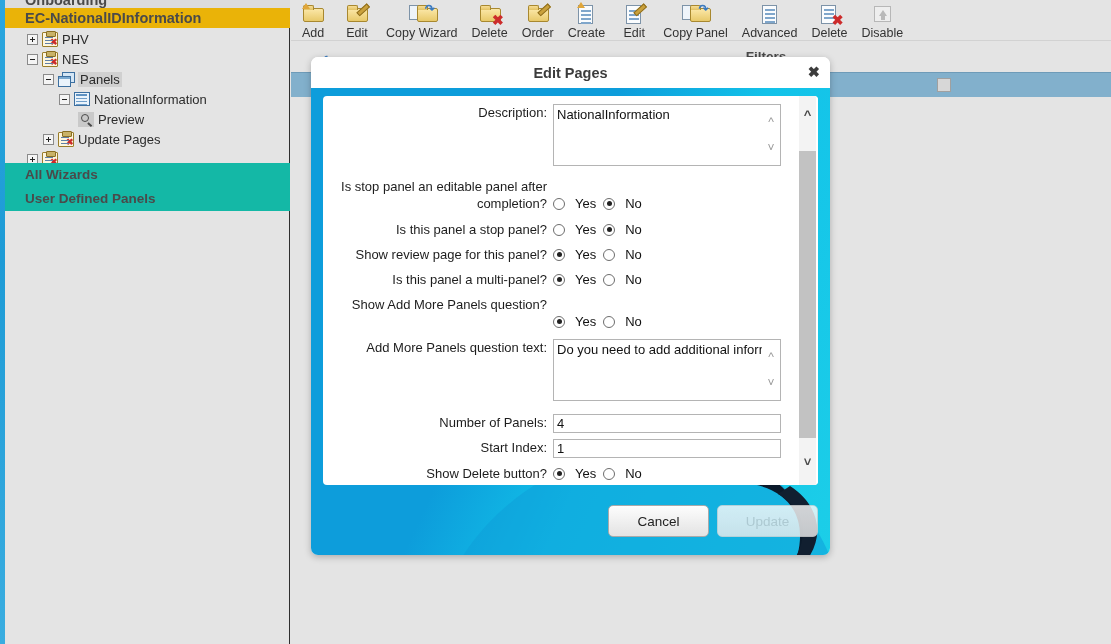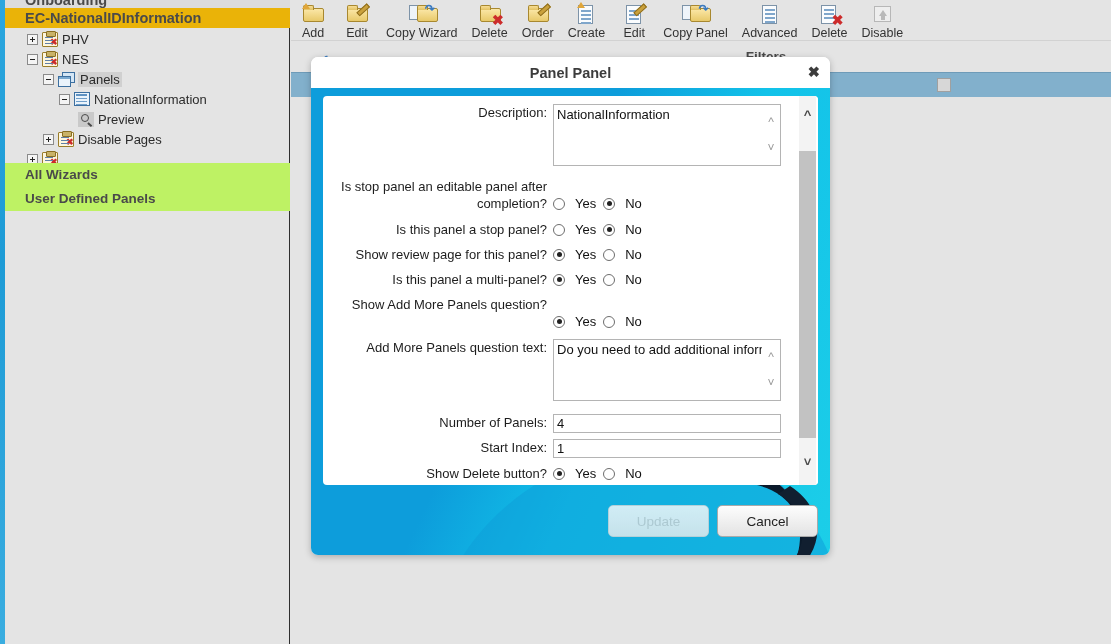--- a/index.html
+++ b/index.html
@@ -119,21 +119,21 @@
   }
   .ic-search .stick {
     position: absolute; left: 10px; top: 10px;
     width: 5px; height: 1.7px; background: #4a4a4a;
     transform: rotate(42deg); transform-origin: left center;
   }
   .lbl-sel { background: #d0d0d0; padding: 0 2px; }
 
   .side-links {
     position: absolute; left: 0; top: 163px; width: 285px;
-    background: #bef264;
+    background: #14b8a6;
   }
   .side-link {
     height: 24px; line-height: 24px; padding-left: 20px;
     font-size: 13.5px; font-weight: bold; color: #4a4a4a;
   }
 
   
   .main {
     position: absolute; left: 291px; top: 0;
     width: 820px; height: 644px;
@@ -428,21 +428,21 @@
             <span class="stick"></span>
         </div>
         <span>Preview</span>
       </div>
 
       <div class="tree-row" style="padding-left:38px;">
         <div class="expander plus"></div>
         <div class="ic ic-clip">
             <span class="xm">✖</span>
           </div>
-        <span>Disable Pages</span>
+        <span>Update Pages</span>
       </div>
 
       <div class="tree-row" style="padding-left:22px;">
         <div class="expander plus"></div>
         <div class="ic ic-clip">
             <span class="xm">✖</span>
           </div>
         <span></span>
       </div>
 
@@ -576,21 +576,21 @@
       <div class="gh-check"></div>
     </div>
 
     <div class="grid-body"></div>
 
   </div>
 
   <div class="modal">
 
     <div class="modal-title">
-      <span>Panel Panel</span>
+      <span>Edit Pages</span>
       <span class="modal-close">✖</span>
     </div>
 
     <div class="modal-body">
       <div class="swoosh-a"></div>
       <div class="swoosh-b">
         <svg width="120" height="120" viewBox="0 0 120 120">
           <path d="M8 8 C 52 16, 70 52, 44 104 C 66 74, 74 40, 30 4 Z" fill="#0b1a2b"></path>
           <path d="M34 18 C 70 38, 66 76, 28 110 C 86 84, 84 34, 46 10 Z" fill="#111f30"></path>
         </svg>
@@ -739,20 +739,20 @@
 
         <div class="card-sb">
           <div class="track"></div>
           <div class="thumb"></div>
           <div class="arw up">^</div>
           <div class="arw dn">˅</div>
         </div>
       </div>
 
       <div class="footer-btns">
+        <div class="btn">Cancel</div>
         <div class="btn disabled">Update</div>
-        <div class="btn">Cancel</div>
       </div>
 
     </div>
   </div>
 
 </div>
 
 </body></html>

